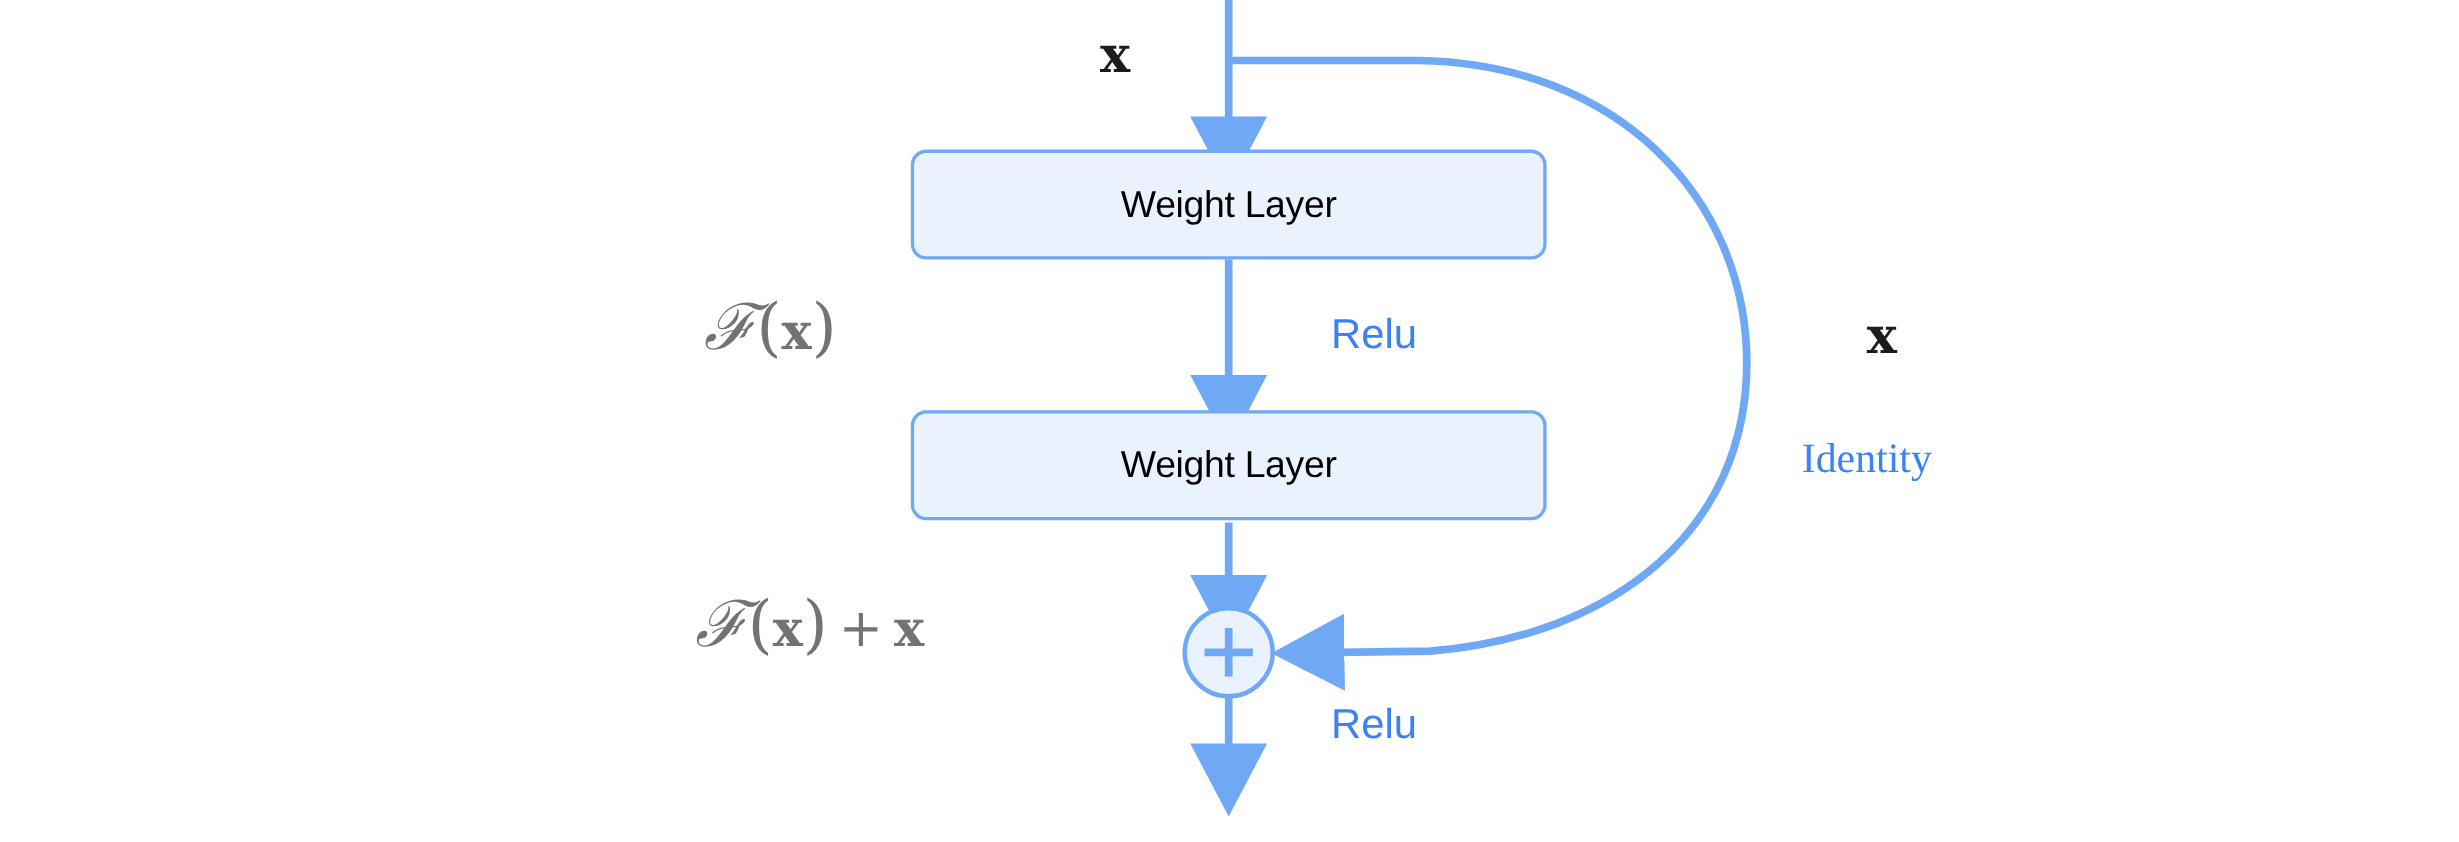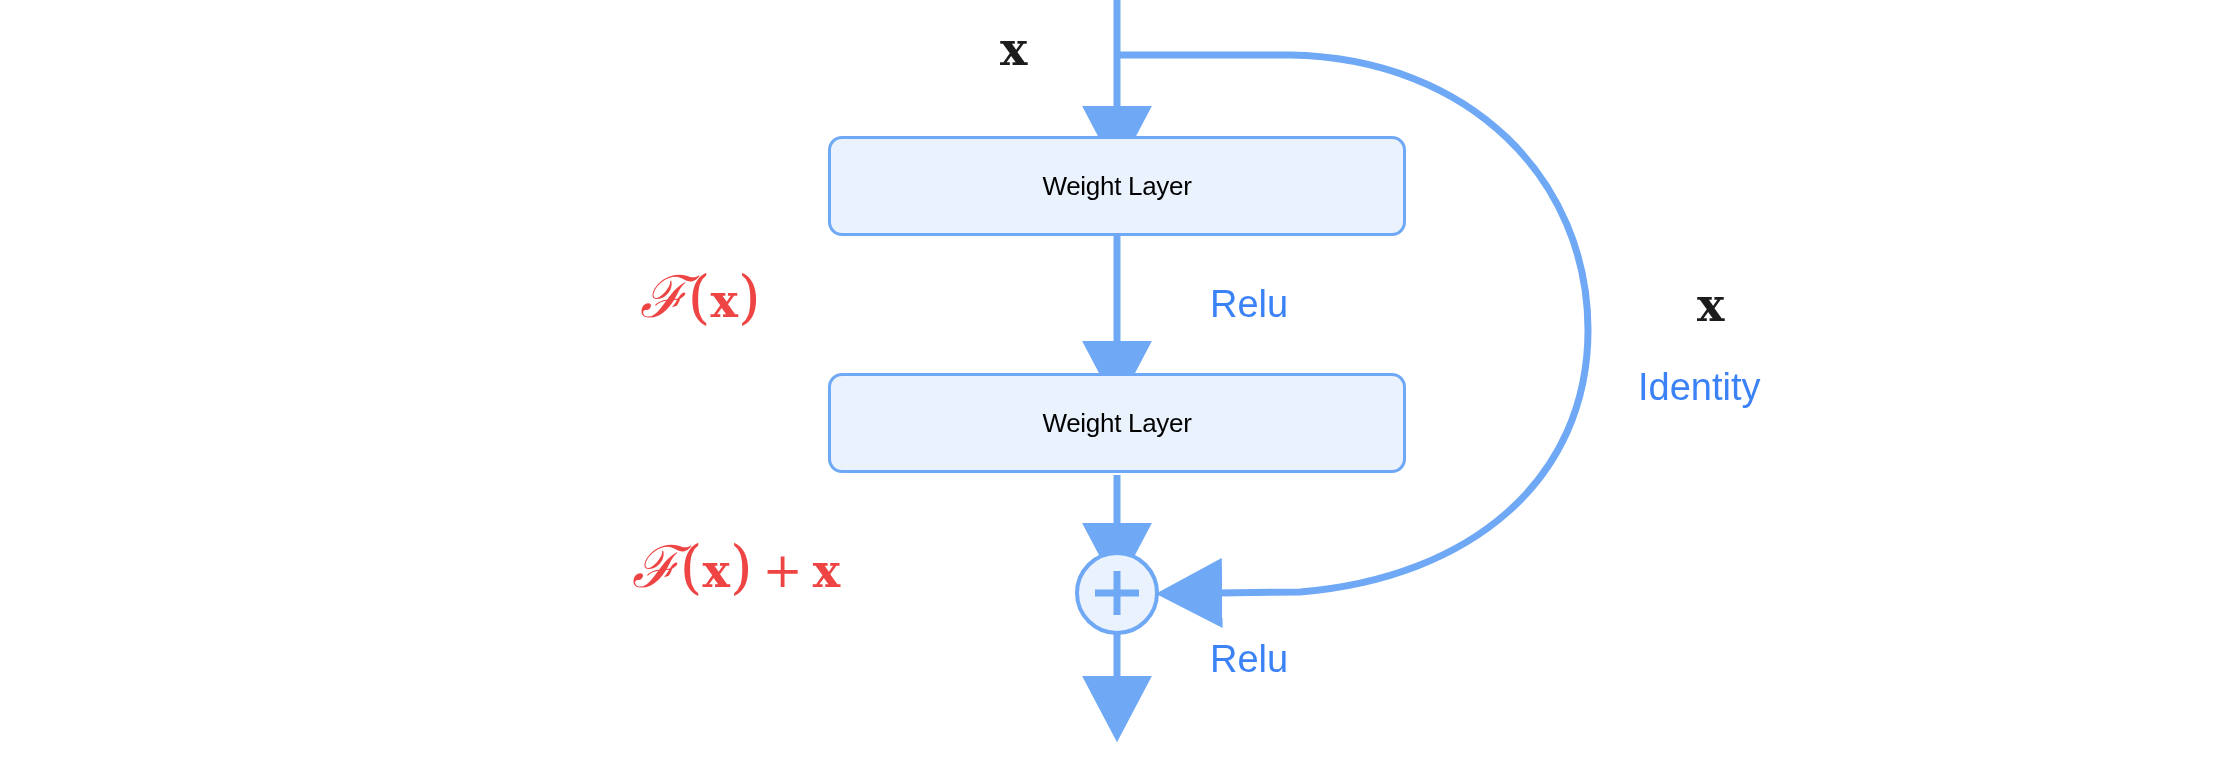--- a/index.html
+++ b/index.html
@@ -14,39 +14,39 @@
 
   .node-box{
     position:absolute;
     background:#eaf2fd;
     border:3px solid #6fa8f5;
     border-radius:14px;
     box-sizing:border-box;
     display:flex;align-items:center;justify-content:center;
   }
   .node-box .node-label{
-    font-size:26px;
+    font-size:34px;
     font-weight:400;
     color:#010101;
     letter-spacing:-0.3px;
     line-height:1;
   }
 
   .plain-label{
     position:absolute;
     font-size:38px;
     color:#3b82f6;
     line-height:1;
     white-space:nowrap;
   }
 
   .math{
     position:absolute;
     font-family:"DejaVu Serif", serif;
-    color:#ef4444;
+    color:#737373;
     white-space:nowrap;
     line-height:1;
   }
   .math .script-f{
     font-family:"DejaVu Serif", serif;
     font-style:italic;
     font-size:58px;
     letter-spacing:0px;
   }
   .math .paren{font-size:58px;}
@@ -110,21 +110,21 @@
   </div>
 
   <div class="node-box" style="left:828px;top:373px;width:578px;height:100px;">
     <span class="node-label">Weight Layer</span>
   </div>
 
   <div class="xlabel" style="left:1000px;top:26px;">x</div>
 
   <div class="xlabel" style="left:1697px;top:282px;">x</div>
 
-  <div class="plain-label" style="left:1638px;top:368px;">Identity</div>
+  <div class="plain-label" style="left:1638px;top:398px;font-family:Liberation Serif, serif;">Identity</div>
 
   <div class="plain-label" style="left:1210px;top:285px;">Relu</div>
 
   <div class="plain-label" style="left:1210px;top:640px;">Relu</div>
 
   <div class="math" style="left:640px;top:268px;">
     <span class="script-f">ℱ</span><span class="paren">(</span><span class="bx">x</span><span class="paren">)</span>
   </div>
 
   <div class="math" style="left:632px;top:538px;">

